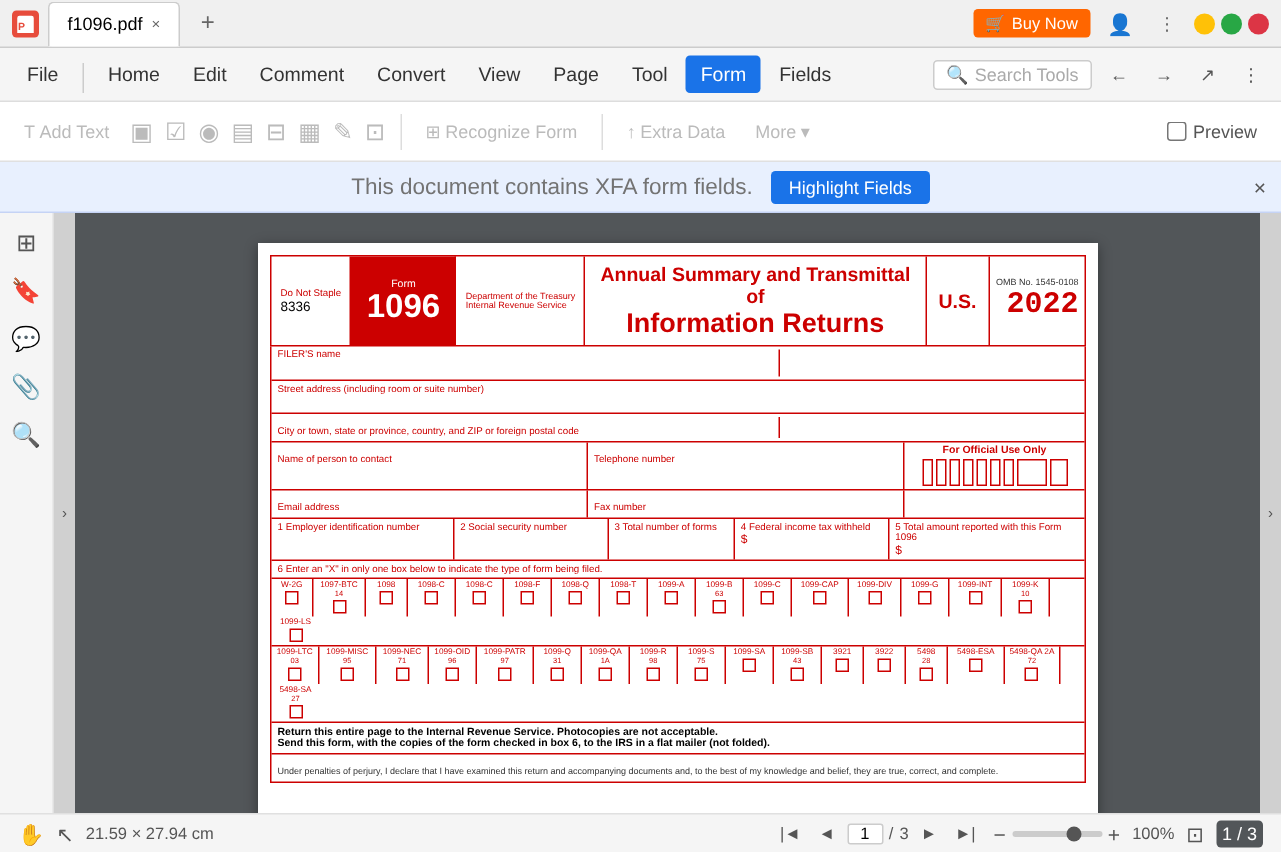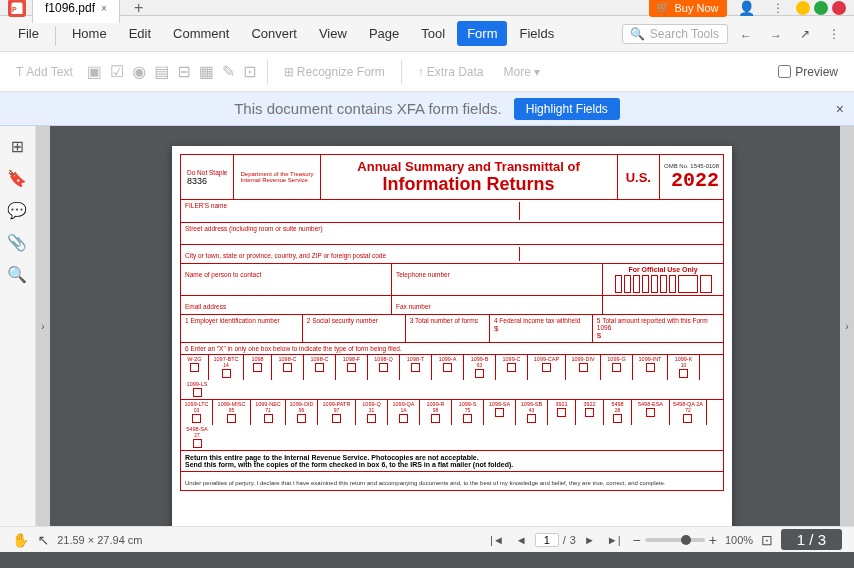--- a/index.html
+++ b/index.html
@@ -1,20 +1,20 @@
 <!DOCTYPE html>
 <html><head>
   <meta charset="utf-8">
   <style>
     * { box-sizing: border-box; margin: 0; padding: 0; }
     body { font-family: Arial, sans-serif; background: #525659; width: 854px; height: 568px; overflow: hidden; font-size: 12px; }
 
     
     .title-bar {
-      height: 16px;
+      height: 32px;
       background: #f0f0f0;
       display: flex;
       align-items: center;
       border-bottom: 1px solid #ccc;
     }
     .title-bar-left { display: flex; align-items: center; padding: 0 8px; gap: 6px; }
     .app-icon { width: 18px; height: 18px; background: #e74c3c; border-radius: 3px; display: flex; align-items: center; justify-content: center; }
     .app-icon svg { width: 12px; height: 12px; }
     .tab { display: flex; align-items: center; gap: 6px; background: white; border: 1px solid #ccc; border-bottom: none; padding: 4px 12px; font-size: 12px; height: 30px; border-radius: 4px 4px 0 0; }
     .tab .close-btn { cursor: pointer; color: #666; font-size: 10px; }
@@ -137,21 +137,21 @@
       font-size: 11px;
       color: #555;
       gap: 8px;
     }
     .status-bar-right { margin-left: auto; display: flex; align-items: center; gap: 8px; }
     .page-nav { display: flex; align-items: center; gap: 4px; }
     .nav-arrow { cursor: pointer; color: #555; padding: 1px 4px; }
     .zoom-control { display: flex; align-items: center; gap: 4px; }
     .zoom-slider { width: 60px; height: 4px; background: #ccc; border-radius: 2px; position: relative; cursor: pointer; }
     .zoom-thumb { width: 10px; height: 10px; background: #555; border-radius: 50%; position: absolute; top: -3px; left: 60%; }
-    .page-badge { background: #525659; color: white; border-radius: 3px; padding: 2px 16px; font-size: 15px; }
+    .page-badge { background: #525659; color: white; border-radius: 3px; padding: 2px 4px; font-size: 12px; }
 
     .cursor-icon { color: #555; font-size: 14px; }
   </style>
 </head>
 <body>
 
 <div class="title-bar">
   <div class="title-bar-left">
     <div class="app-icon">
       <svg viewBox="0 0 12 12" fill="white">
@@ -263,20 +263,24 @@
   </div>
 
   <div class="pdf-area">
     <div class="pdf-page">
 
       <div style="display:flex; border: 1.5px solid #cc0000; margin-bottom:0;">
         <div style="display:flex; flex-direction:column; justify-content:center; border-right:1px solid #cc0000; padding:2px 6px; font-size:6.5px; color:#cc0000;">
           <span>Do Not Staple</span>
           <span style="font-size:9px; color:#000;">8336</span>
         </div>
+        <div style="background:#cc0000; color:white; padding:4px 10px; display:flex; flex-direction:column; align-items:center; justify-content:center; border-right:1px solid #cc0000;">
+          <span style="font-size:7px;">Form</span>
+          <span style="font-size:22px; font-weight:bold; line-height:1;">1096</span>
+        </div>
         <div style="display:flex; flex-direction:column; justify-content:center; padding:2px 6px; border-right:1px solid #cc0000; font-size:6px; color:#cc0000;">
           <span>Department of the Treasury</span>
           <span>Internal Revenue Service</span>
         </div>
         <div style="flex:1; text-align:center; padding:4px; border-right:1px solid #cc0000; display:flex; flex-direction:column; align-items:center; justify-content:flex-end;">
           <div style="font-size:13px; font-weight:bold; color:#cc0000;">Annual Summary and Transmittal of</div>
           <div style="font-size:18px; font-weight:bold; color:#cc0000;">Information Returns</div>
         </div>
         <div style="padding:4px 8px; border-right:1px solid #cc0000; display:flex; align-items:center; justify-content:center;">
           <span style="font-size:13px; font-weight:bold; color:#cc0000;">U.S.</span>

